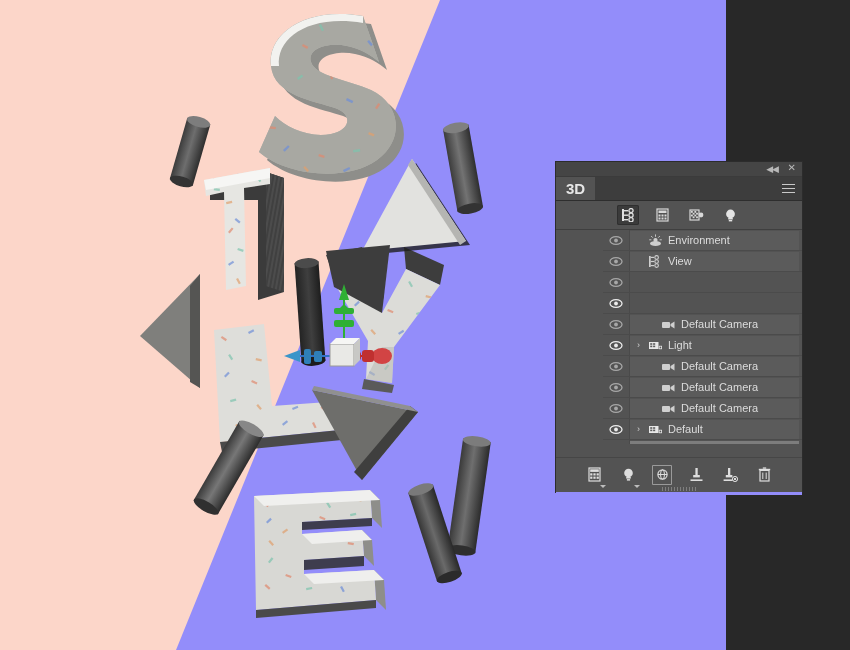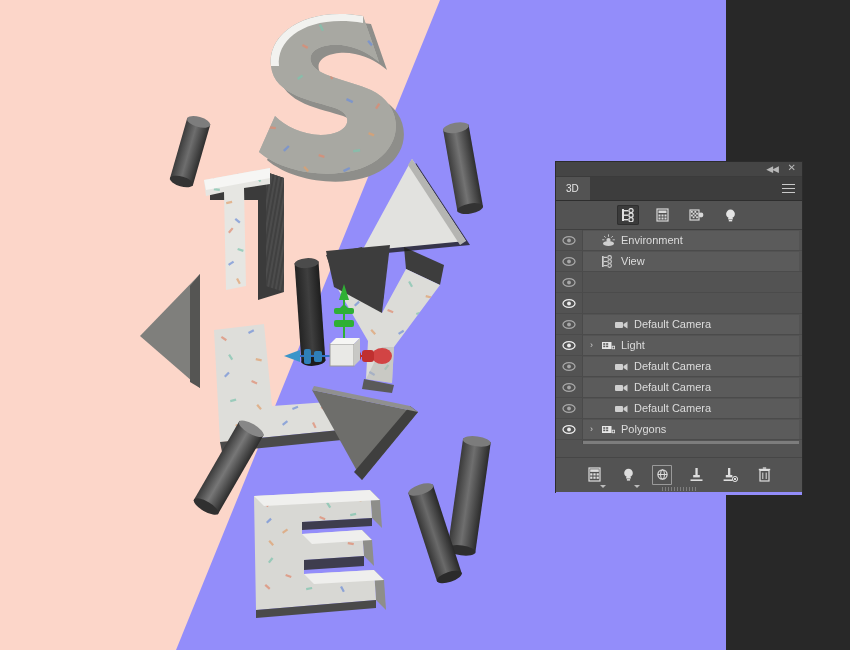--- a/index.html
+++ b/index.html
@@ -64,21 +64,21 @@
     height: 23px;
     background: #3d3d3d;
     border-bottom: 1px solid #2e2e2e;
   }
   #tab-3d {
     position: absolute; left: 0; top: 0;
     height: 23px; min-width: 34px;
     padding: 0 10px;
     background: #535353;
     color: #e6e6e6;
-    font-size: 10px; font-weight: normal;
+    font-size: 15px; font-weight: bold;
     display: flex; align-items: center;
     box-sizing: border-box;
   }
   #panel-menu {
     position: absolute; right: 7px; top: 7px;
     width: 13px; height: 9px;
     display: flex; flex-direction: column; justify-content: space-between;
     cursor: pointer;
   }
   #panel-menu i { display:block; height:1px; background:#c9c9c9; }
@@ -96,20 +96,21 @@
     border-radius: 2px;
     cursor: pointer;
   }
   .filter-btn.active { background: #3b3b3b; box-shadow: inset 0 0 0 1px #2f2f2f; }
 
   #scene-list {
     position: relative;
     height: 214px;
     background: #535353;
     overflow: hidden;
+    margin-left: 47px;
   }
   .row {
     position: relative;
     height: 20px;
     display: flex; align-items: center;
     border-bottom: 1px solid #4b4b4b;
     cursor: pointer;
   }
   .row .eye-cell {
     width: 26px; height: 20px;
@@ -773,21 +774,21 @@
               <svg width="15" height="13" viewBox="0 0 15 13">
                 <rect x="1" y="3" width="9.5" height="7" fill="#e8e8e8"></rect>
                 <rect x="2.2" y="4.2" width="2.1" height="1.6" fill="#5b5b5b"></rect>
                 <rect x="5.1" y="4.2" width="2.1" height="1.6" fill="#5b5b5b"></rect>
                 <rect x="2.2" y="6.6" width="2.1" height="1.6" fill="#5b5b5b"></rect>
                 <rect x="5.1" y="6.6" width="2.1" height="1.6" fill="#5b5b5b"></rect>
                 <rect x="10.8" y="6.8" width="3.2" height="3.4" fill="#e8e8e8"></rect>
                 <rect x="11.6" y="7.6" width="1.6" height="1.8" fill="#5b5b5b"></rect>
               </svg>
             </span>
-            <span class="label">Polygons</span>
+            <span class="label">Default</span>
           </div>
         </div>
         <div class="row selected">
           <div class="eye-cell"></div>
           <div class="row-body">
             <span class="obj-icon">
               <svg width="15" height="13" viewBox="0 0 15 13">
                 <rect x="1" y="3" width="9.5" height="7" fill="#e8e8e8"></rect>
                 <rect x="2.2" y="4.2" width="2.1" height="1.6" fill="#5b5b5b"></rect>
                 <rect x="5.1" y="4.2" width="2.1" height="1.6" fill="#5b5b5b"></rect>

